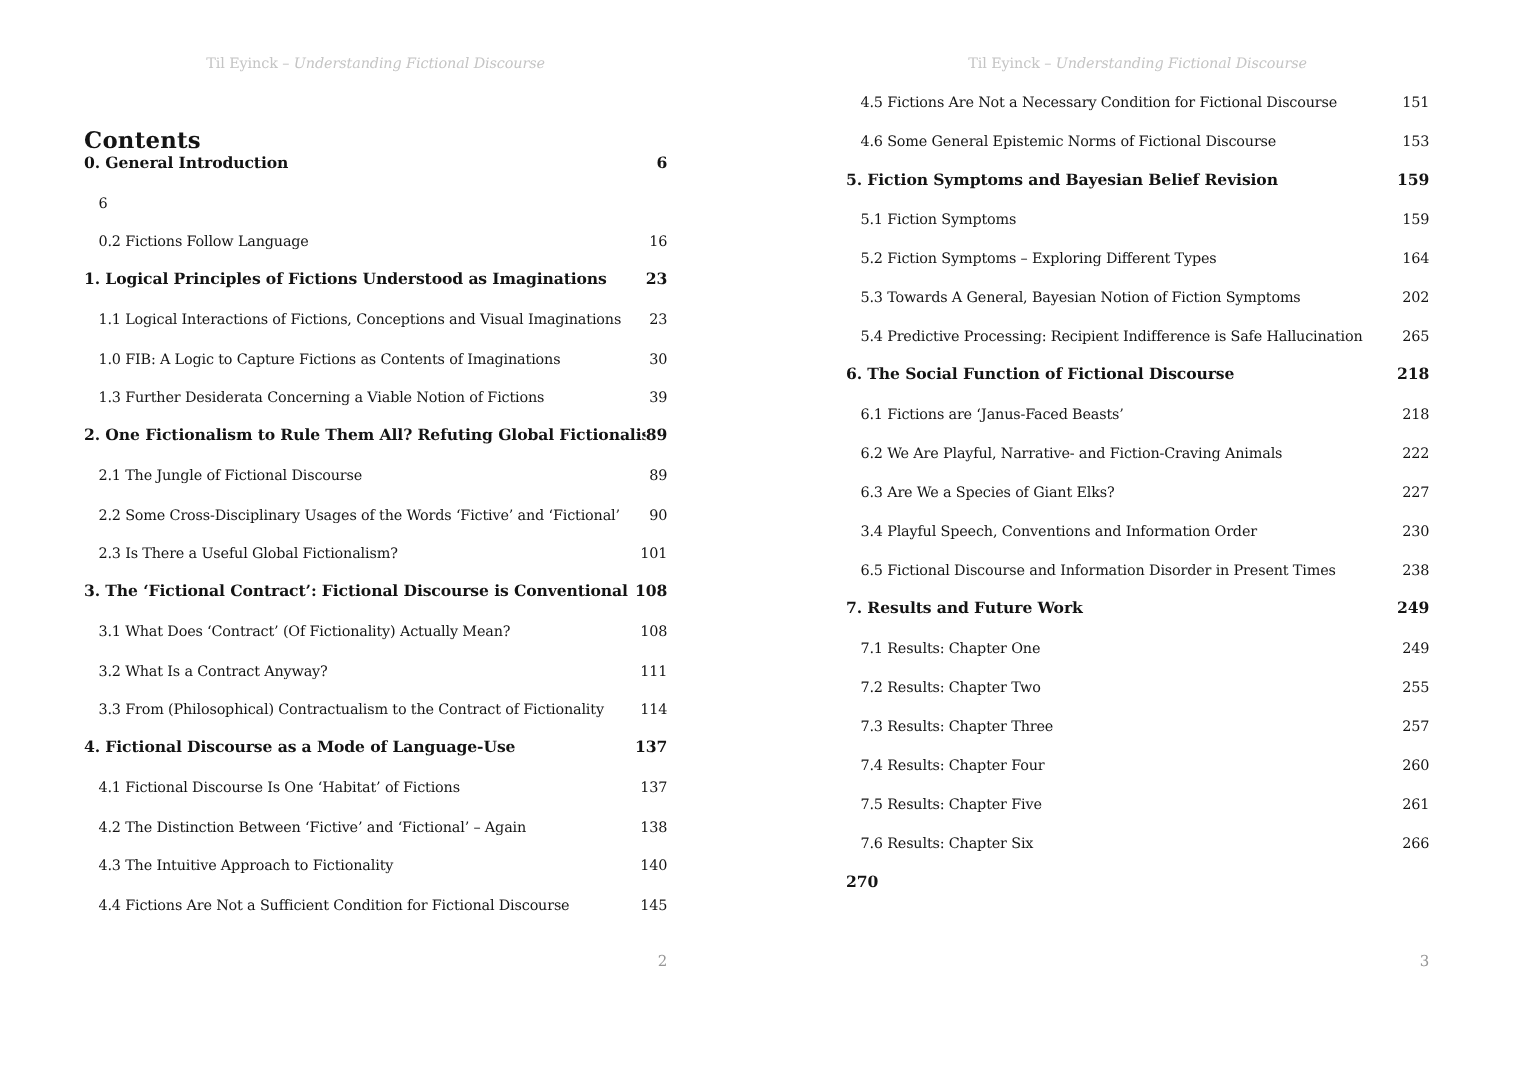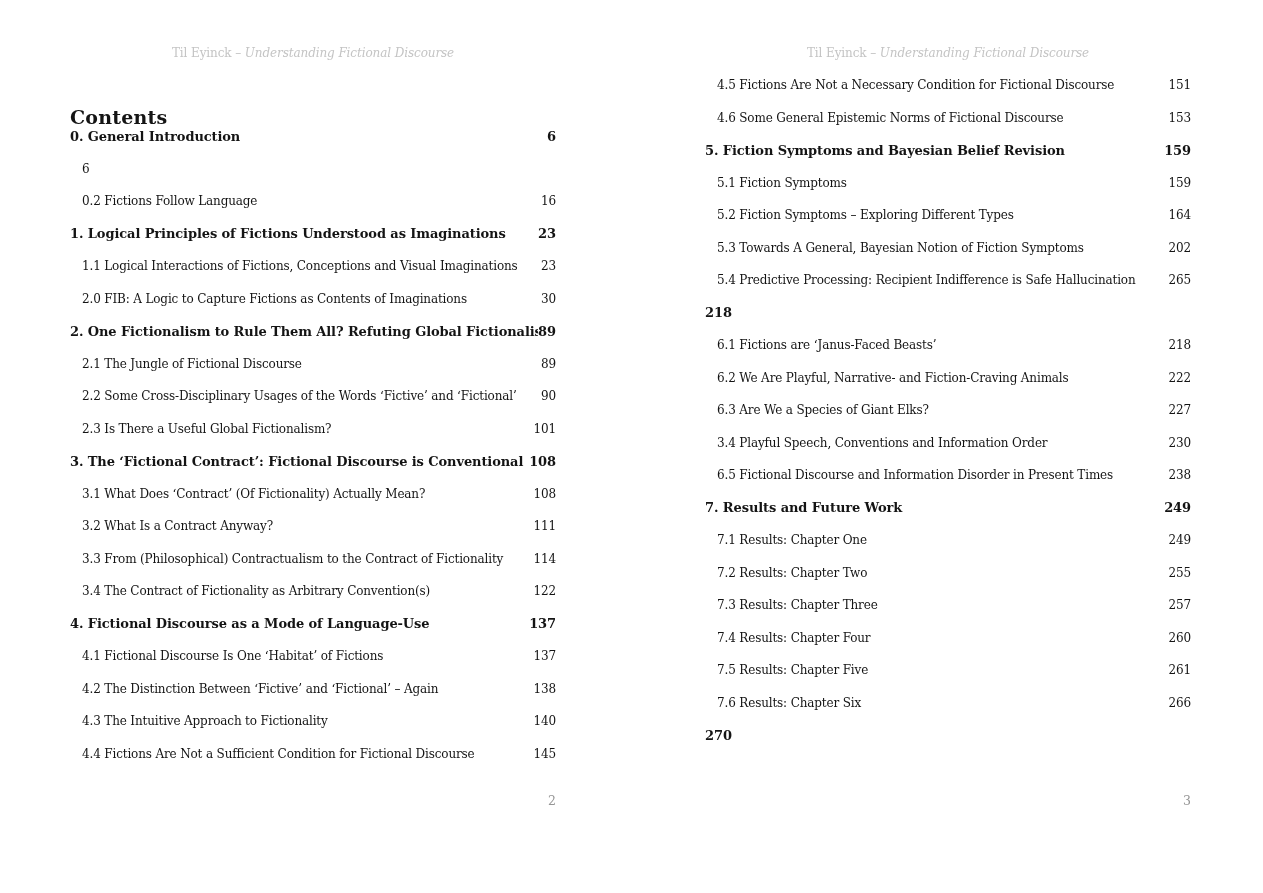--- a/index.html
+++ b/index.html
@@ -107,22 +107,26 @@
         </div>
         <div class="toc-row toc-chapter">
           <span class="toc-label">1. Logical Principles of Fictions Understood as Imaginations</span>
           <span class="toc-page">23</span>
         </div>
         <div class="toc-row toc-section">
           <span class="toc-label">1.1 Logical Interactions of Fictions, Conceptions and Visual Imaginations</span>
           <span class="toc-page">23</span>
         </div>
         <div class="toc-row toc-section">
-          <span class="toc-label">2.0 FIB: A Logic to Capture Fictions as Contents of Imaginations</span>
+          <span class="toc-label">1.0 FIB: A Logic to Capture Fictions as Contents of Imaginations</span>
           <span class="toc-page">30</span>
+        </div>
+        <div class="toc-row toc-section">
+          <span class="toc-label">1.3 Further Desiderata Concerning a Viable Notion of Fictions</span>
+          <span class="toc-page">39</span>
         </div>
         <div class="toc-row toc-chapter">
           <span class="toc-label">2. One Fictionalism to Rule Them All? Refuting Global Fictionalism</span>
           <span class="toc-page">89</span>
         </div>
         <div class="toc-row toc-section">
           <span class="toc-label">2.1 The Jungle of Fictional Discourse</span>
           <span class="toc-page">89</span>
         </div>
         <div class="toc-row toc-section">
@@ -141,24 +145,20 @@
           <span class="toc-label">3.1 What Does ‘Contract’ (Of Fictionality) Actually Mean?</span>
           <span class="toc-page">108</span>
         </div>
         <div class="toc-row toc-section">
           <span class="toc-label">3.2 What Is a Contract Anyway?</span>
           <span class="toc-page">111</span>
         </div>
         <div class="toc-row toc-section">
           <span class="toc-label">3.3 From (Philosophical) Contractualism to the Contract of Fictionality</span>
           <span class="toc-page">114</span>
-        </div>
-        <div class="toc-row toc-section">
-          <span class="toc-label">3.4 The Contract of Fictionality as Arbitrary Convention(s)</span>
-          <span class="toc-page">122</span>
         </div>
         <div class="toc-row toc-chapter">
           <span class="toc-label">4. Fictional Discourse as a Mode of Language-Use</span>
           <span class="toc-page">137</span>
         </div>
         <div class="toc-row toc-section">
           <span class="toc-label">4.1 Fictional Discourse Is One ‘Habitat’ of Fictions</span>
           <span class="toc-page">137</span>
         </div>
         <div class="toc-row toc-section">
@@ -204,20 +204,21 @@
         </div>
         <div class="toc-row toc-section">
           <span class="toc-label">5.3 Towards A General, Bayesian Notion of Fiction Symptoms</span>
           <span class="toc-page">202</span>
         </div>
         <div class="toc-row toc-section">
           <span class="toc-label">5.4 Predictive Processing: Recipient Indifference is Safe Hallucination</span>
           <span class="toc-page">265</span>
         </div>
         <div class="toc-row toc-chapter">
+          <span class="toc-label">6. The Social Function of Fictional Discourse</span>
           <span class="toc-page">218</span>
         </div>
         <div class="toc-row toc-section">
           <span class="toc-label">6.1 Fictions are ‘Janus-Faced Beasts’</span>
           <span class="toc-page">218</span>
         </div>
         <div class="toc-row toc-section">
           <span class="toc-label">6.2 We Are Playful, Narrative- and Fiction-Craving Animals</span>
           <span class="toc-page">222</span>
         </div>

